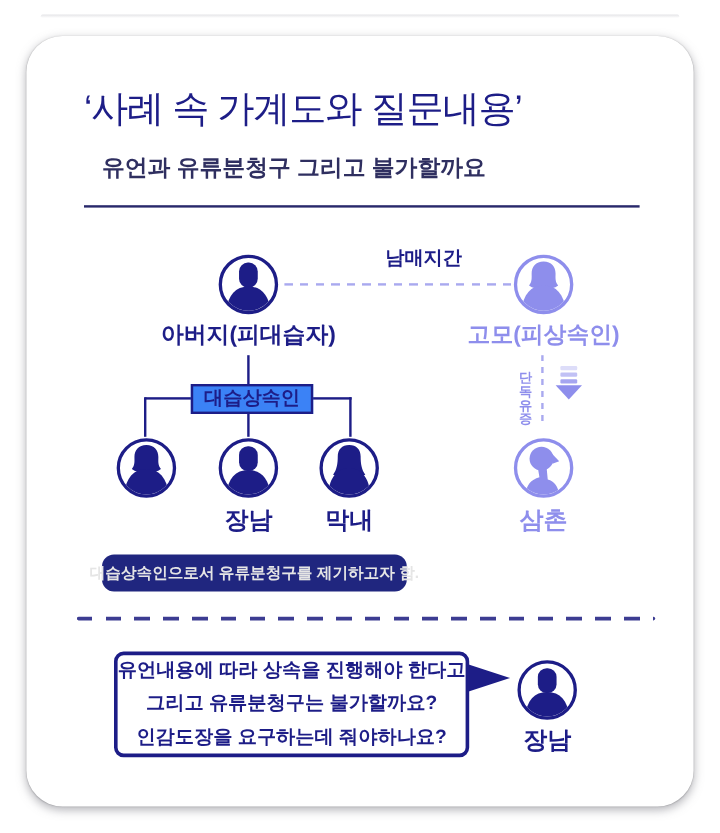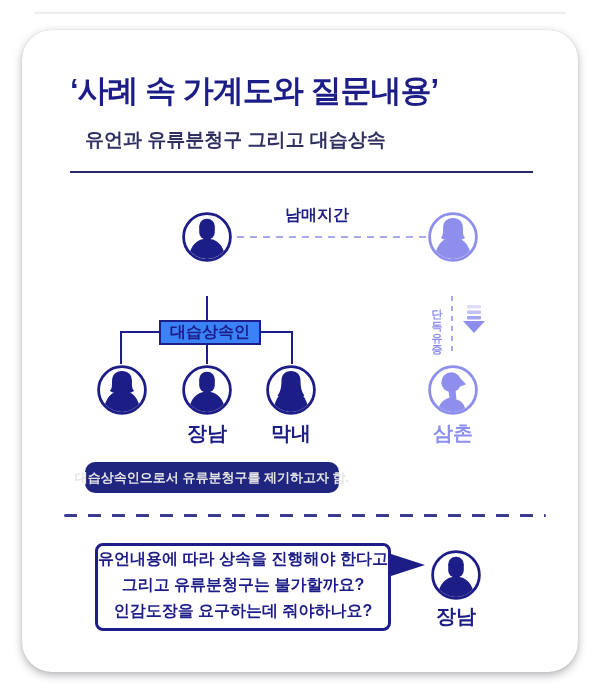--- a/index.html
+++ b/index.html
@@ -14,40 +14,40 @@
     font-family:"Liberation Sans","DejaVu Sans",sans-serif;}
   .stage{position:relative;width:600px;height:694px;}
   .abs{position:absolute;}
 
   .top-hint{left:34px;top:12px;width:532px;height:3px;
     background:linear-gradient(to bottom,#e3e3e6,rgba(255,255,255,0));border-radius:2px;}
 
   .card{left:22px;top:30px;width:556px;height:642px;background:#fff;
     border-radius:30px;box-shadow:0 3px 8px rgba(105,105,115,.5),0 0 1px rgba(0,0,0,.2);}
 
-  .title{left:70px;top:70px;width:470px;font-size:31px;font-weight:700;
+  .title{left:70px;top:70px;width:470px;font-size:31px;font-weight:400;
     color:var(--navy);letter-spacing:-1px;white-space:nowrap;}
   .subtitle{left:85px;top:127px;width:420px;font-size:19px;font-weight:600;
     color:#2f2f60;letter-spacing:0;white-space:nowrap;}
   .rule{left:70px;top:171px;width:463px;height:2px;background:#28286b;}
 
   .person{width:52px;height:52px;display:block;}
   .person .ring{fill:#fff;stroke-width:3.2px;}
   .person.navy .ring{stroke:var(--navy);}
   .person.navy .fillc{fill:var(--navy);}
   .person.peri .ring{stroke:var(--peri);}
   .person.peri .fillc{fill:var(--peri);}
 
   .name{font-weight:800;text-align:center;color:var(--navy);white-space:nowrap;}
   .name.peri{color:var(--peri);}
   .lbl-19{font-size:19px;}
   .lbl-20{font-size:20px;}
 
   .sibling-label{left:285px;top:205px;width:100px;font-size:16px;font-weight:800;
-    text-align:left;color:var(--navy);}
+    text-align:right;color:var(--navy);}
   .sibling-dash{left:237px;top:236px;width:190px;height:2px;
     background:repeating-linear-gradient(90deg,var(--peri-dash) 0 7px,transparent 7px 13px);}
 
   .tline{background:var(--navy);}
   .heir-box{left:159px;top:320px;width:102px;height:25px;background:#3b82f6;
     border:2.5px solid var(--navy);display:flex;align-items:center;justify-content:center;
     font-size:16px;font-weight:800;color:var(--navy);z-index:3;}
 
   .bequest-text{left:431px;top:301px;height:54px;font-size:11px;font-weight:700;
     color:var(--peri);writing-mode:vertical-rl;text-orientation:upright;
@@ -63,70 +63,72 @@
   .note-badge{left:85px;top:462px;width:254px;height:31px;background:var(--badge);
     border-radius:10px;display:flex;align-items:center;justify-content:center;
     color:#e5e5e5;font-size:13px;font-weight:700;white-space:nowrap;}
 
   .divider{left:64px;top:514px;width:482px;height:3px;
     background:repeating-linear-gradient(90deg,var(--divider) 0 13px,transparent 13px 24px);
     border-radius:2px;}
 
   .bubble{left:95px;top:543px;width:296px;height:88px;background:#fff;
     border:3.5px solid var(--navy);border-radius:8px;z-index:2;
-    display:flex;flex-direction:column;align-items:center;justify-content:flex-start;}
+    display:flex;flex-direction:column;align-items:center;justify-content:space-between;}
   .bubble .line{font-size:16px;font-weight:800;color:var(--navy);
     line-height:26px;text-align:center;white-space:nowrap;}
   .bubble-tail{left:388px;top:553px;z-index:1;}
   .bubble-tail polygon{fill:var(--navy);}
 </style>
 </head>
 <body>
 
 <div class="stage">
 
   <div class="abs top-hint"></div>
   <div class="abs card"></div>
 
   <div class="abs title">‘사례 속 가계도와 질문내용’</div>
-  <div class="abs subtitle">유언과 유류분청구 그리고 대습상속</div>
+  <div class="abs subtitle">유언과 유류분청구 그리고 불가할까요</div>
   <div class="abs rule"></div>
 
   <div class="abs sibling-label">남매지간</div>
   <div class="abs sibling-dash"></div>
 
   <div class="abs" style="left:181px;top:211px;">
     <svg class="person navy" viewBox="0 0 60 60">
       <defs>
           <clipPath id="cpFather">
             <circle cx="30" cy="30" r="25.4"></circle>
           </clipPath>
         </defs>
       <circle class="ring" cx="30" cy="30" r="27"></circle>
       <g class="fillc" clip-path="url(#cpFather)">
         <rect x="21" y="9" width="18" height="24" rx="8.5"></rect>
         <path d="M30 32 C17 32 10 41 8 58 L52 58 C50 41 43 32 30 32 Z"></path>
       </g>
     </svg>
   </div>
+  <div class="abs name lbl-19" style="left:105px;top:266px;width:204px;">아버지(피대습자)</div>
 
   <div class="abs" style="left:427px;top:211px;">
     <svg class="person peri" viewBox="0 0 60 60">
       <defs>
           <clipPath id="cpAunt">
             <circle cx="30" cy="30" r="25.4"></circle>
           </clipPath>
         </defs>
       <circle class="ring" cx="30" cy="30" r="27"></circle>
       <g class="fillc" clip-path="url(#cpAunt)">
         <path d="M30 8c-7.5 0-11.5 5-11.5 11.5 0 4.5.5 8-2.5 11.5 3 2.5 8 3.5 14 3.5s11-1 14-3.5c-3-3.5-2.5-7-2.5-11.5C41.5 13 37.5 8 30 8z"></path>
         <path d="M30 31c-13 0-20 9-22 27h44c-2-18-9-27-22-27z"></path>
       </g>
     </svg>
   </div>
+  <div class="abs name peri lbl-19" style="left:351px;top:266px;width:204px;">고모(피상속인)</div>
 
   <div class="abs bequest-text">단독유증</div>
   <div class="abs bequest-dash"></div>
   <div class="abs bequest-arrow">
     <svg width="24" height="30" viewBox="0 0 24 30">
       <rect class="a1" x="5" y="1" width="14" height="3.5" rx="1"></rect>
       <rect class="a2" x="5" y="6.5" width="14" height="3.5" rx="1"></rect>
       <rect class="a3" x="5" y="12" width="14" height="3.5" rx="1"></rect>
       <path class="tip" d="M1 17h22L12 29z"></path>
     </svg>

